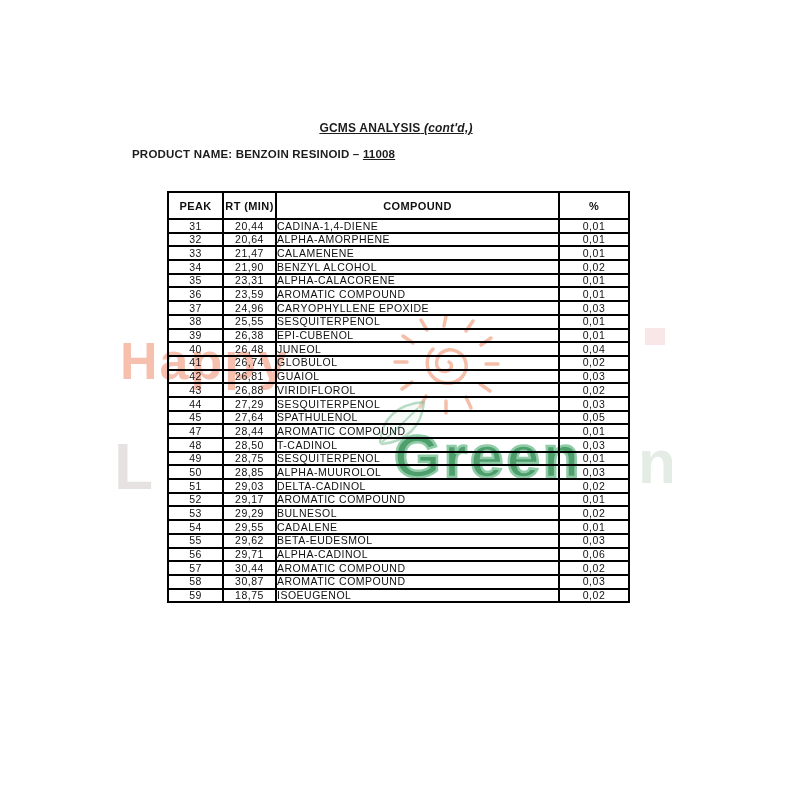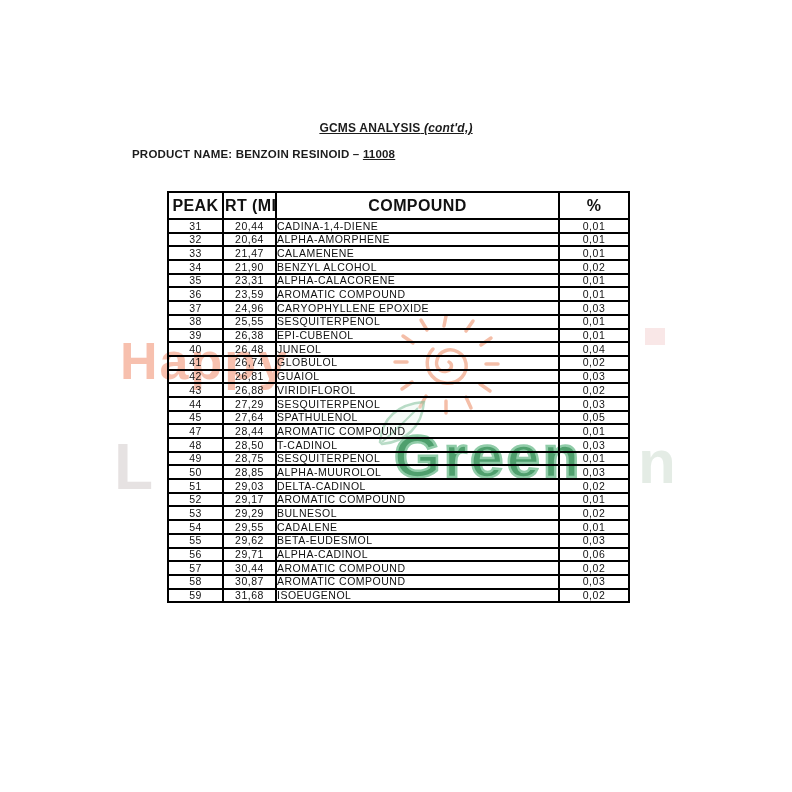--- a/index.html
+++ b/index.html
@@ -59,21 +59,21 @@
 
   
   .table-wrap { position: absolute; top: 191px; left: 167px; z-index: 2; }
   table.gcms {
     border-collapse: collapse; table-layout: fixed; width: 461px;
   }
   table.gcms th, table.gcms td {
     border: 2px solid #000; background: transparent; overflow: hidden; white-space: nowrap;
   }
   table.gcms th {
-    height: 23px; font-size: 16px; font-weight: bold; text-align: center;
+    height: 23px; font-size: 11px; font-weight: bold; text-align: center;
     color: #111; letter-spacing: 0.4px;
   }
   table.gcms td {
     height: 11.7px; font-size: 10.5px; line-height: 1;
     color: #111; letter-spacing: 0.5px; padding: 0;
   }
   td.col-peak, td.col-rt, td.col-pct { text-align: center; }
   td.col-compound { text-align: left; padding-left: 4px; margin-left: 14px; }
 </style>
 </head>
@@ -295,21 +295,21 @@
             <td class="col-pct">0,02</td>
           </tr>
           <tr>
             <td class="col-peak">58</td>
             <td class="col-rt">30,87</td>
             <td class="col-compound">AROMATIC COMPOUND</td>
             <td class="col-pct">0,03</td>
           </tr>
           <tr>
             <td class="col-peak">59</td>
-            <td class="col-rt">31,68</td>
+            <td class="col-rt">18,75</td>
             <td class="col-compound">ISOEUGENOL</td>
             <td class="col-pct">0,02</td>
           </tr>
         </tbody>
     </table>
   </div>
 
 </div>
 
 </body></html>

